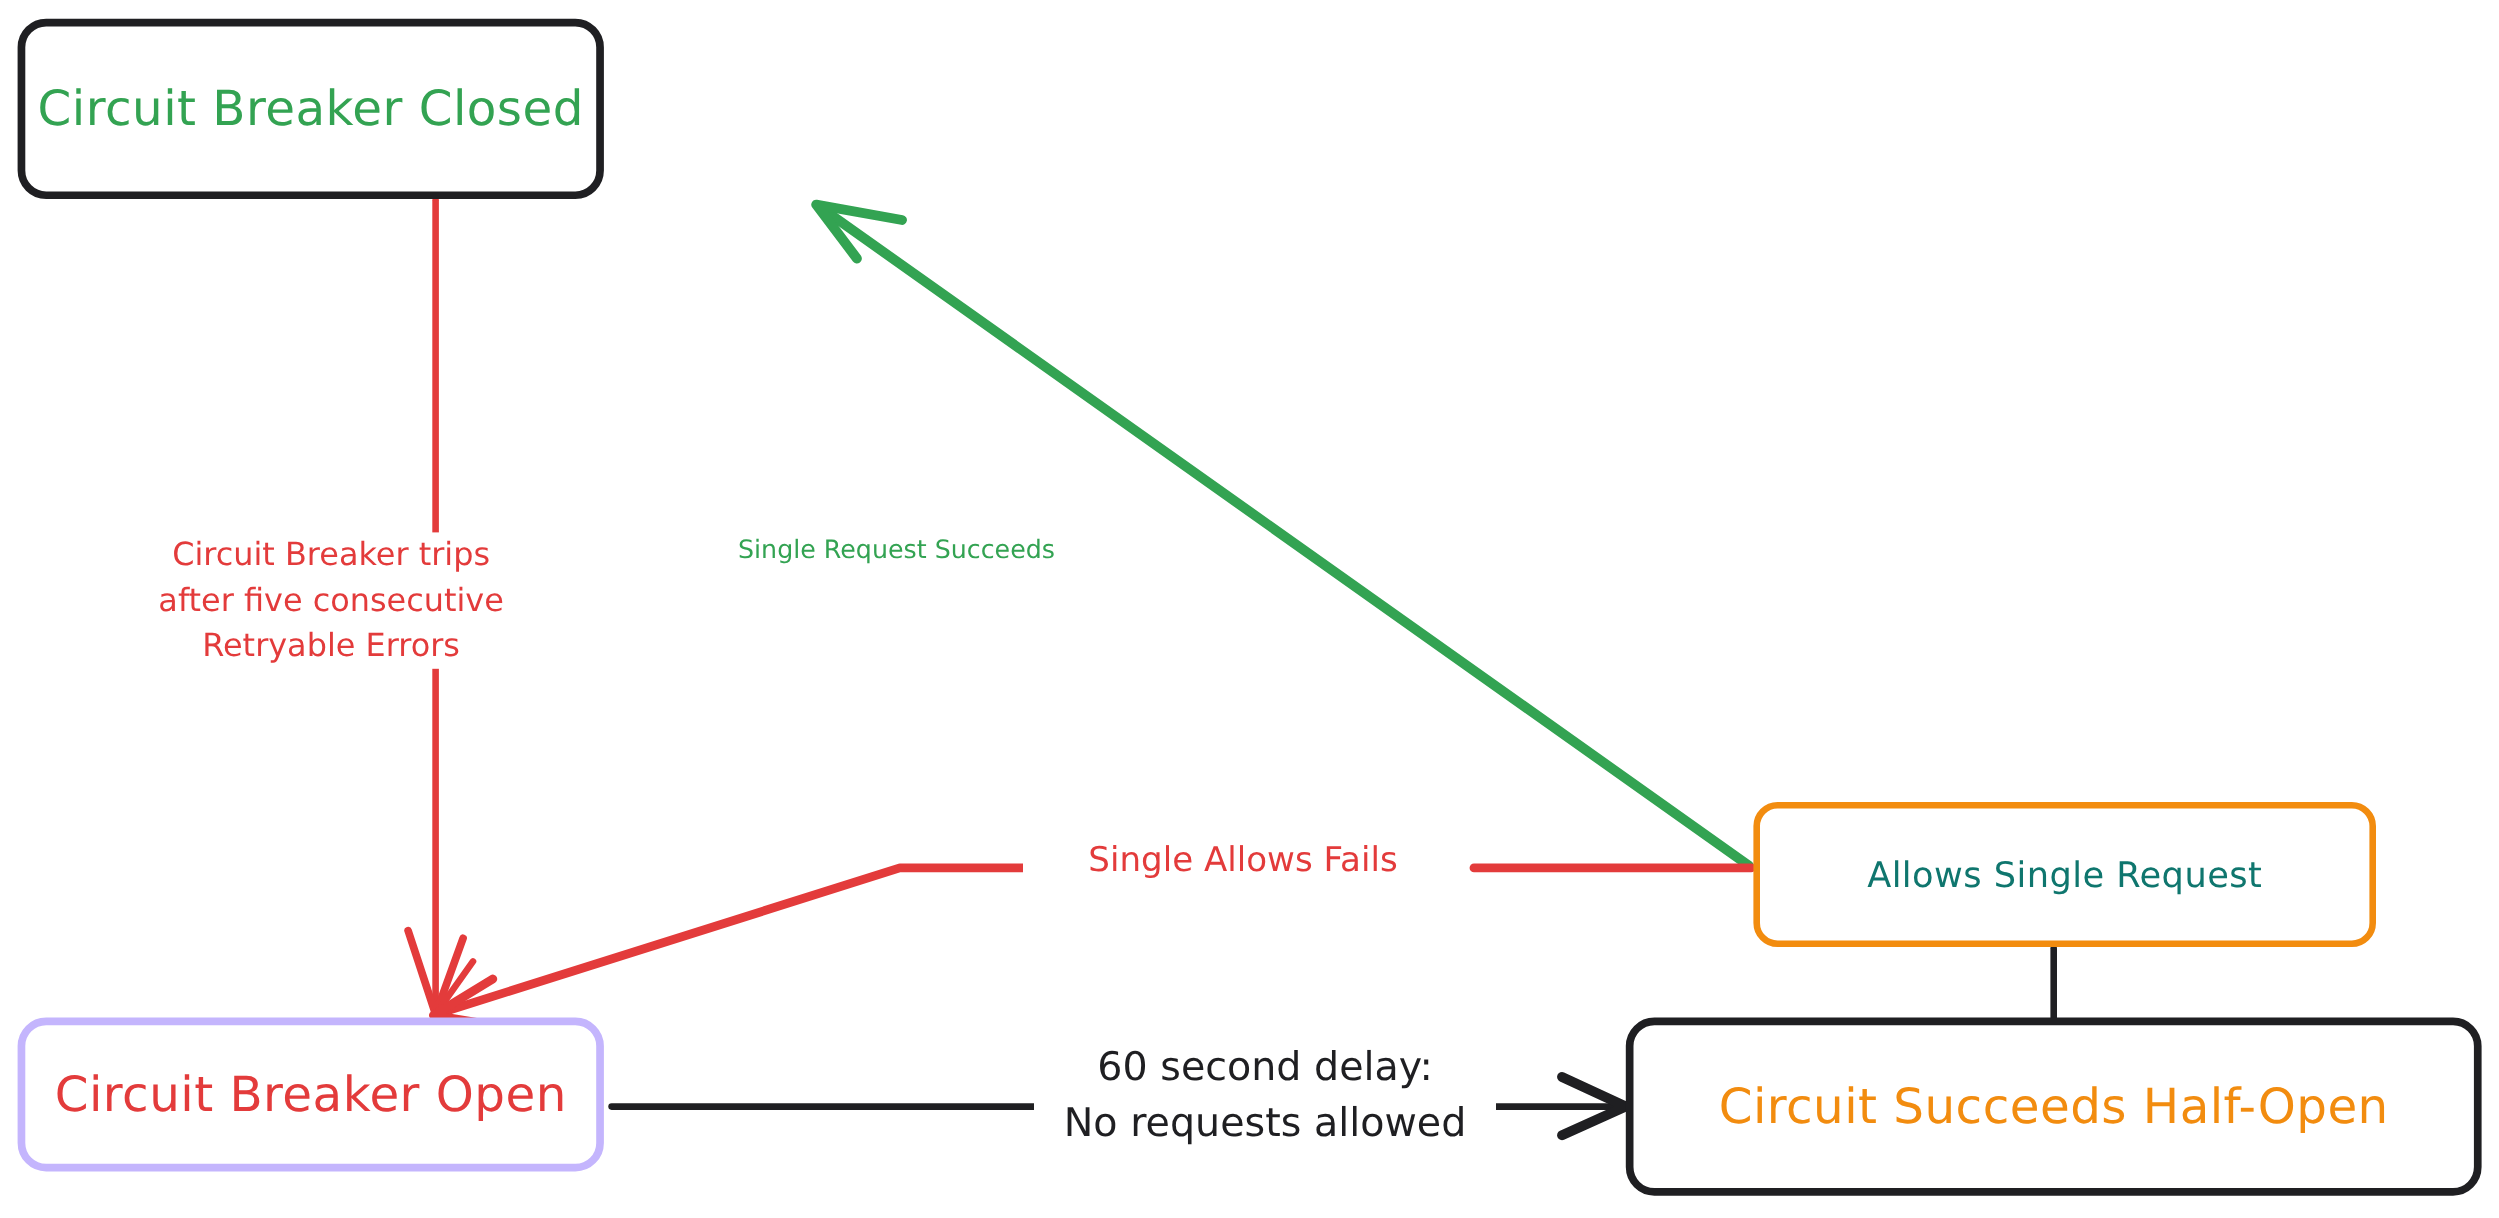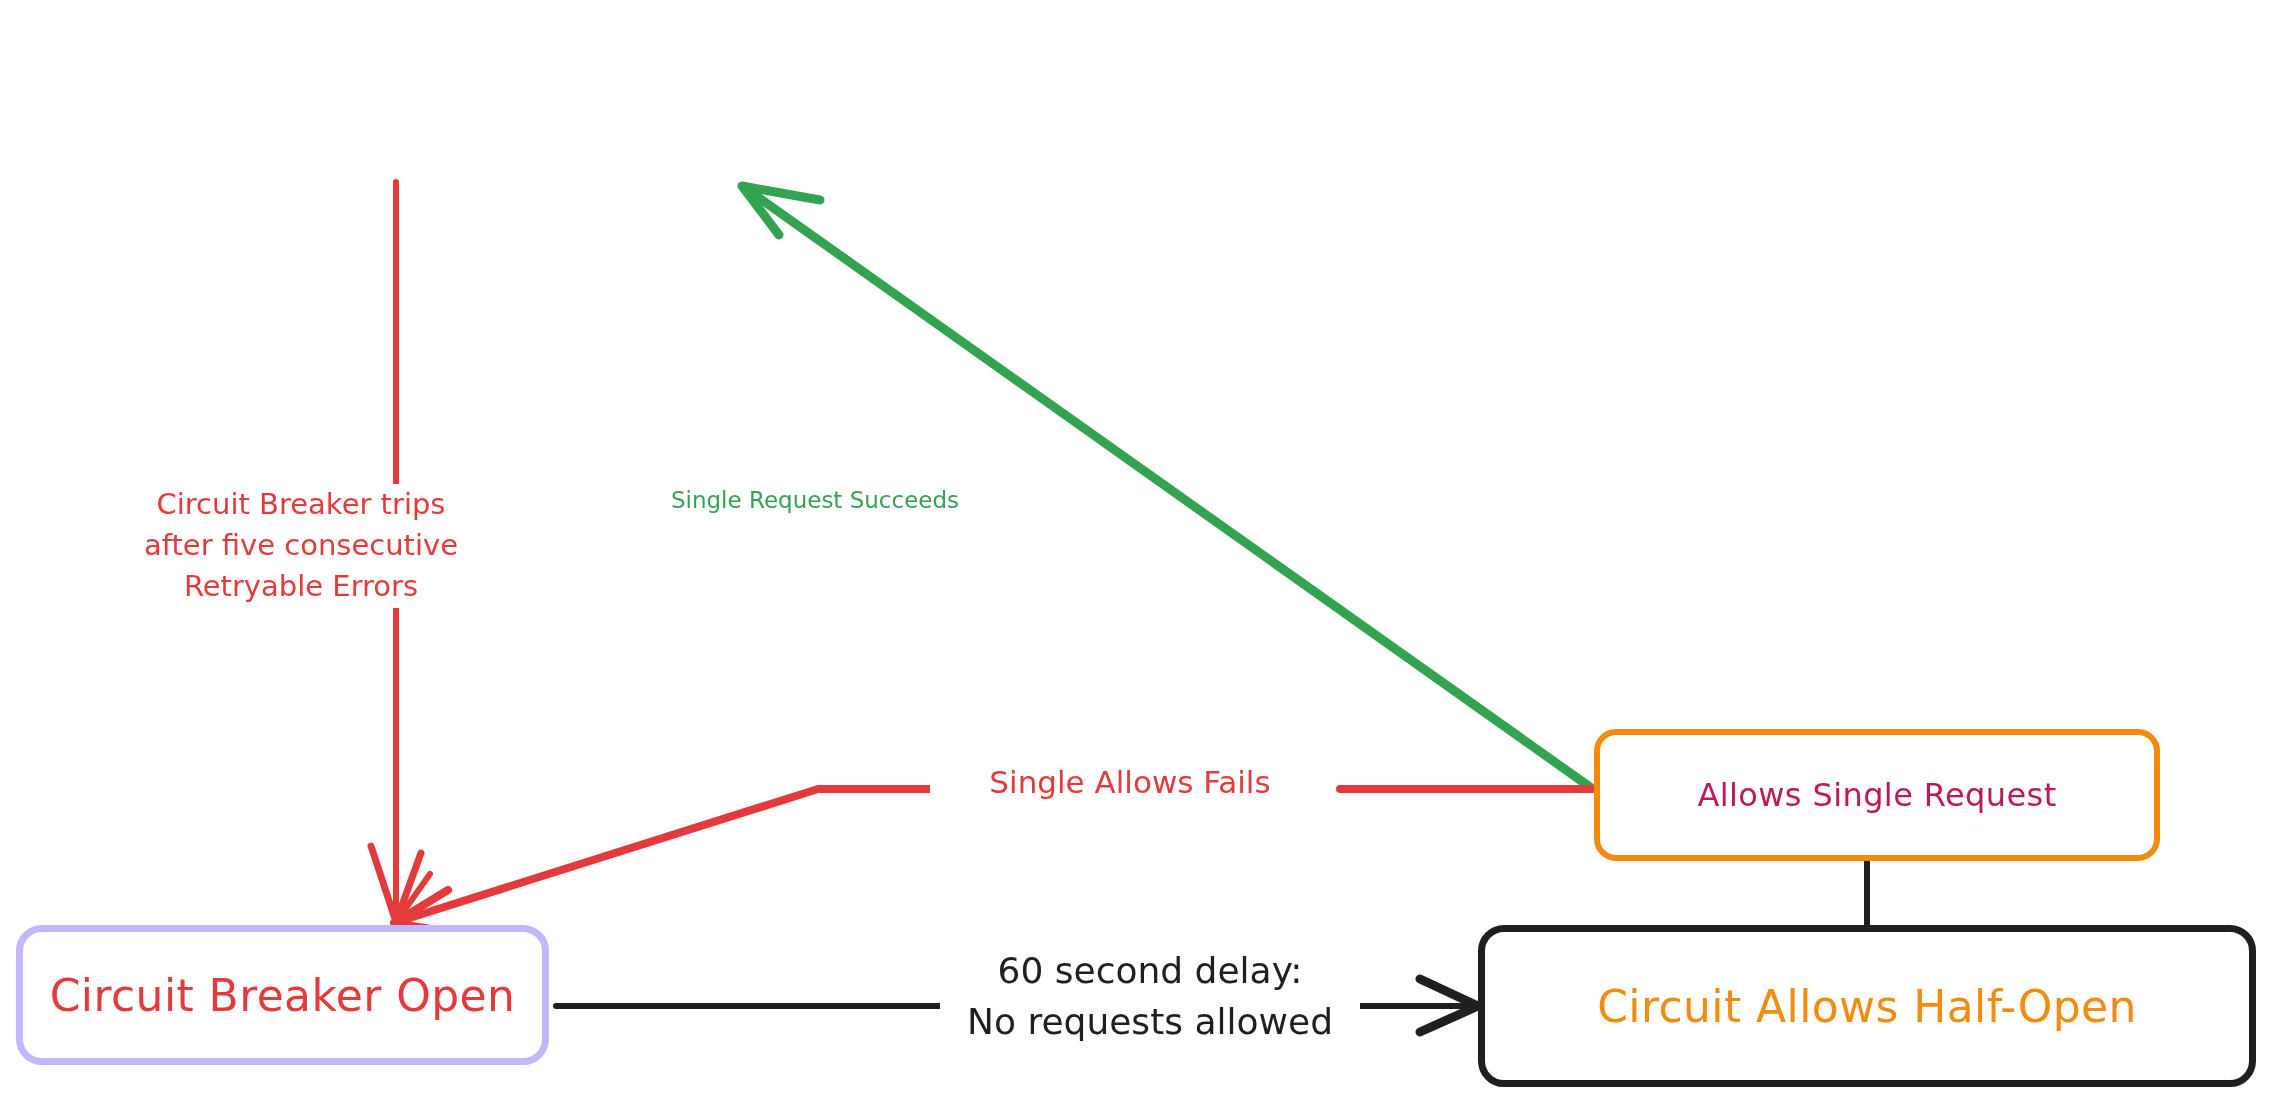--- a/index.html
+++ b/index.html
@@ -56,21 +56,21 @@
     left: 1478px; top: 925px; width: 778px; height: 162px;
     border: 7px solid #1f1f22;
   }
   #node-halfopen .node-label { color: #f28c0f; font-size: 44px; }
 
   #node-allows {
     left: 1594px; top: 729px; width: 566px; height: 132px;
     border: 6px solid #f28c0f;
     border-radius: 22px;
   }
-  #node-allows .node-label { color: #be185d; font-size: 32px; }
+  #node-allows .node-label { color: #0f766e; font-size: 32px; }
 
   
   .edge-label {
     position: absolute;
     z-index: 4;
     background: #ffffff;
     text-align: center;
     line-height: 1.42;
     white-space: pre;
     font-family: "DejaVu Sans", sans-serif;
@@ -120,27 +120,30 @@
       <path d="M 556 1006 L 962 1006" stroke="#1f1f22" stroke-width="6" fill="none" stroke-linecap="round"></path>
       <path d="M 1345 1006 L 1470 1006" stroke="#1f1f22" stroke-width="6" fill="none" stroke-linecap="round"></path>
       <path d="M 1420 979 L 1478 1006 L 1420 1032" stroke="#1f1f22" stroke-width="9" fill="none" stroke-linecap="round" stroke-linejoin="round"></path>
     </g>
 
     <g>
       <path d="M 1867 862 L 1867 927" stroke="#1f1f22" stroke-width="6" fill="none" stroke-linecap="round"></path>
     </g>
   </svg>
 
+  <div class="node" id="node-closed">
+    <span class="node-label">Circuit Breaker Closed</span>
+  </div>
 
   <div class="node" id="node-open">
     <span class="node-label">Circuit Breaker Open</span>
   </div>
 
   <div class="node" id="node-halfopen">
-    <span class="node-label">Circuit Allows Half-Open</span>
+    <span class="node-label">Circuit Succeeds Half-Open</span>
   </div>
 
   <div class="node" id="node-allows">
     <span class="node-label">Allows Single Request</span>
   </div>
 
   <div class="edge-label" id="label-trips">Circuit Breaker trips
 after five consecutive
 Retryable Errors</div>
 

